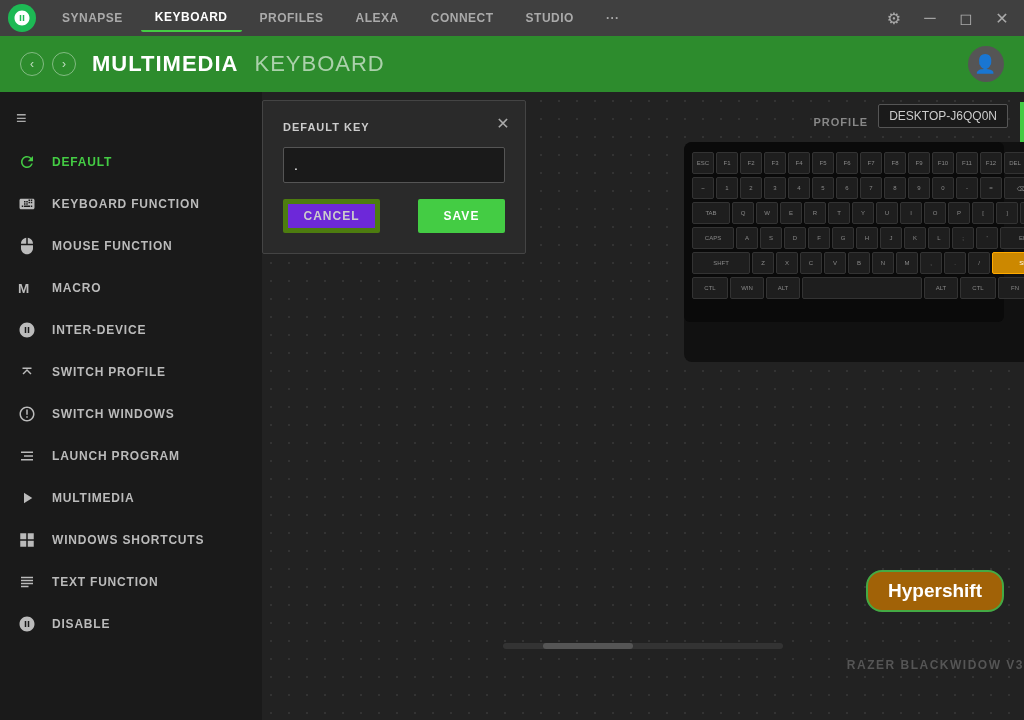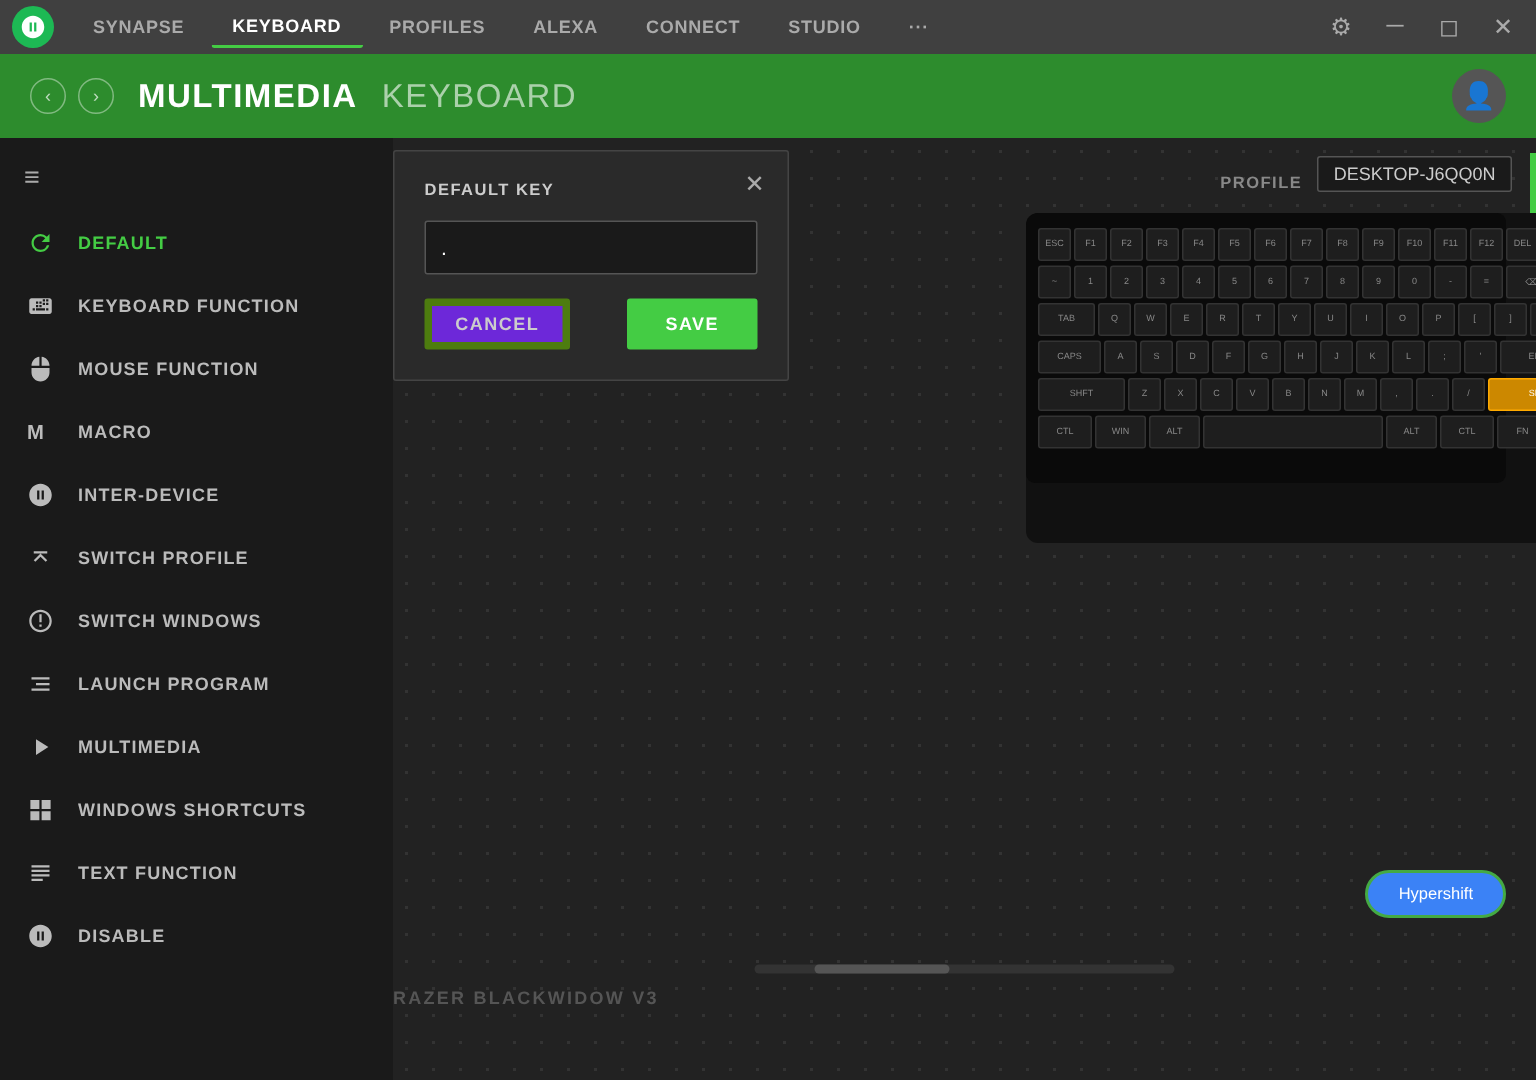--- a/index.html
+++ b/index.html
@@ -230,36 +230,36 @@
       width: 340px; height: 220px;
       background: #111;
       border-radius: 8px 0 0 8px;
       overflow: hidden;
     }
 
     
     .hypershift-btn {
       position: absolute;
       bottom: 108px; right: 20px;
-      background: #3b82f6;
+      background: #a16207;
       border: 2px solid #44aa44;
       border-radius: 16px;
       color: #fff;
-      font-size: 11px;
-      font-weight: 400;
+      font-size: 19px;
+      font-weight: 700;
       padding: 8px 20px;
       cursor: pointer;
     }
 
     
     .keyboard-model {
       position: absolute;
       bottom: 48px;
       left: 0; right: 0;
-      text-align: left;
+      text-align: right;
       font-size: 12px;
       font-weight: 600;
       color: #555;
       letter-spacing: 1.5px;
     }
 
     
     .scroll-bar-track {
       position: absolute;
       bottom: 70px;

